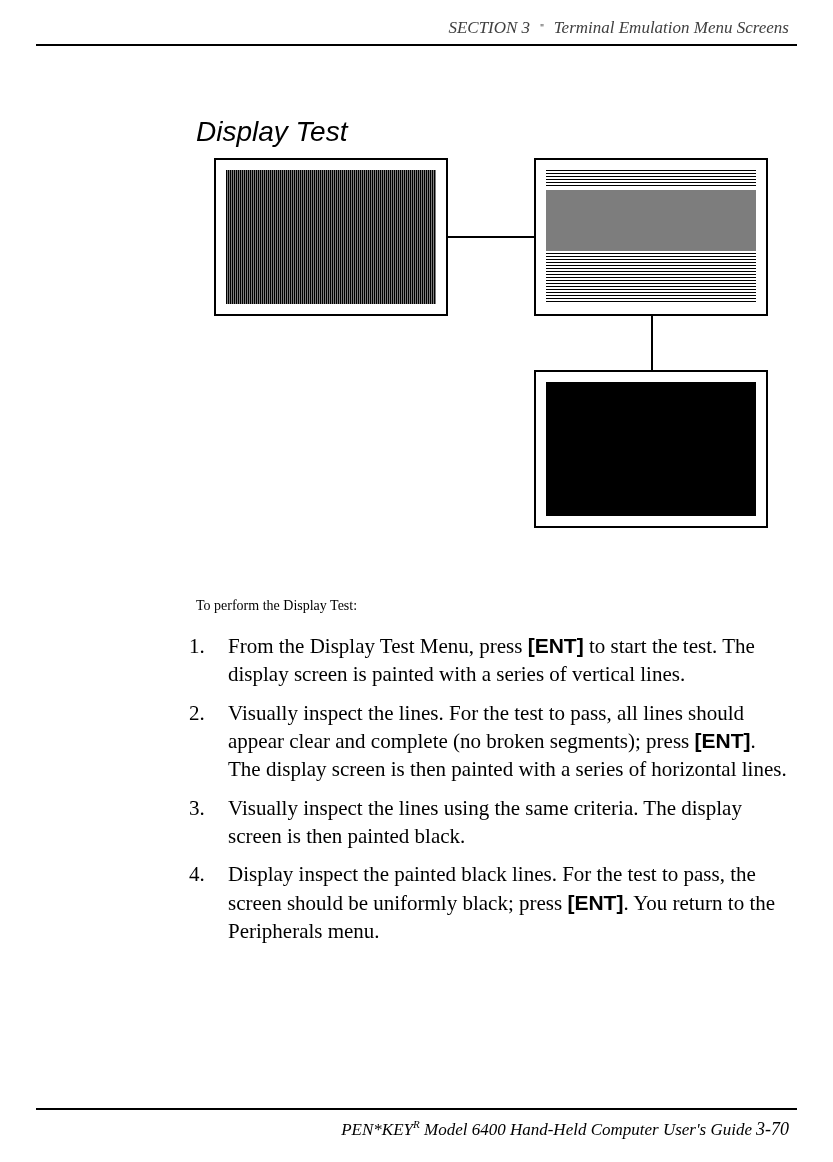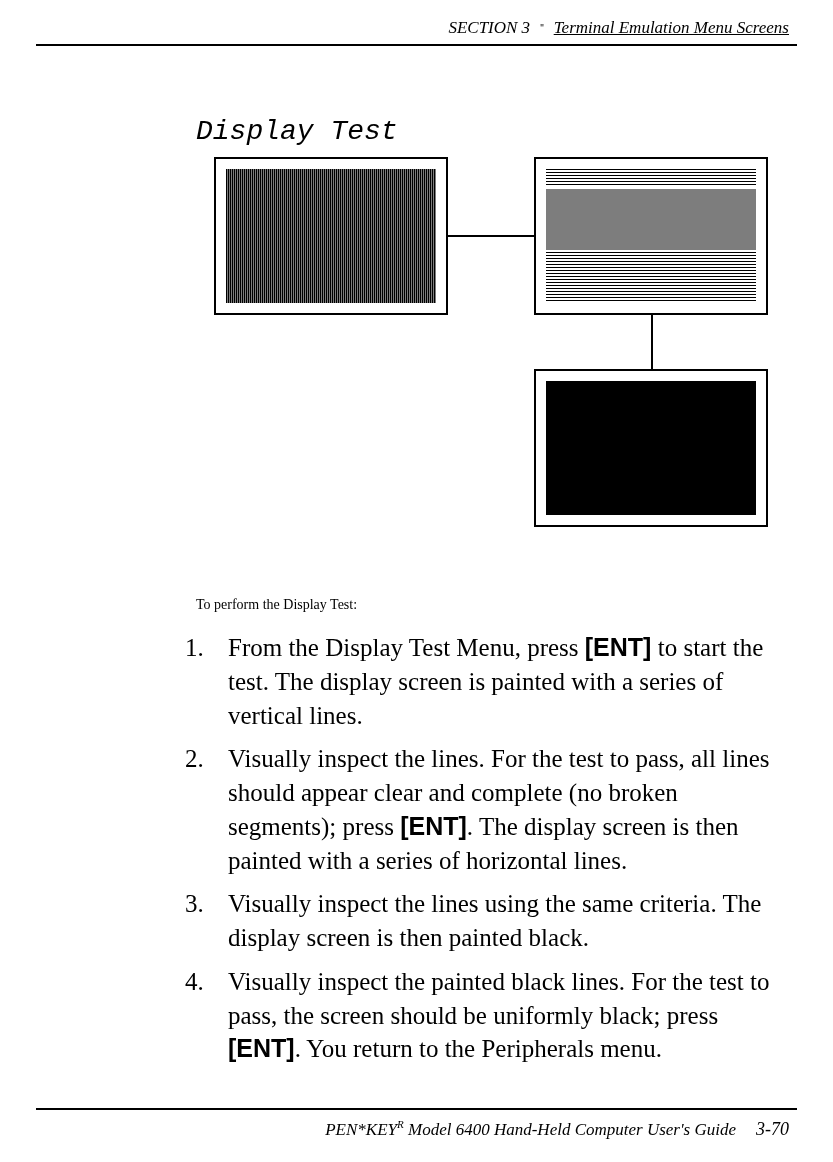--- a/index.html
+++ b/index.html
@@ -16,44 +16,43 @@
       padding: 18px 36px 20px 36px;
       width: 100%;
       height: 100%;
       position: relative;
     }
     .header-bar {
       display: flex;
       justify-content: flex-end;
       align-items: baseline;
       font-style: italic;
-      color: #000000;
+      color: #404040;
       font-size: 17px;
       gap: 10px;
       padding-right: 8px;
     }
     .header-section {
       font-style: italic;
     }
     .header-title {
       font-style: italic;
-      text-decoration: underline;
     }
     .header-rule {
       border: none;
       border-top: 2px solid #000;
       margin: 6px 0 0 0;
     }
     .content {
       margin-left: 160px;
       margin-right: 8px;
       padding-top: 70px;
     }
     h2.section-title {
-      font-family: Liberation Mono, monospace;
+      font-family: Liberation Sans, sans-serif;
       font-style: italic;
       font-weight: normal;
       font-size: 28px;
       margin: 0 0 8px 0;
       color: #000;
     }
     p.body-text {
       font-family: Georgia, 'Times New Roman', serif;
       font-size: 18.5px;
       line-height: 1.35;
@@ -128,21 +127,21 @@
       top: 158px;
       height: 54px;
     }
     .subhead {
       font-size: 14px;
       margin: 0 0 18px 0;
     }
     ol.steps {
       margin: 0;
       padding-left: 14px;
-      font-size: 25px;
+      font-size: 21px;
       line-height: 1.35;
     }
     ol.steps li {
       padding-left: 18px;
       margin-bottom: 10px;
     }
     .key-bold {
       font-weight: bold;
       font-family: Arial, Helvetica, sans-serif;
     }
@@ -156,21 +155,21 @@
       border: none;
       border-top: 2px solid #000;
       margin: 0 0 8px 0;
     }
     .footer-text {
       display: flex;
       justify-content: flex-end;
       align-items: baseline;
       font-style: italic;
       font-size: 17px;
-      gap: 20px;
+      gap: 4px;
       padding-right: 8px;
     }
     .footer-title { font-style: italic; }
     .footer-page { font-style: italic; font-size: 18px; }
     .sup { font-size: 0.65em; vertical-align: super; font-style: italic; }
     .quote-mark { font-style: normal; font-family: Arial, sans-serif; font-size: 10px; align-self: center; }
   </style>
 </head>
 <body>
 
@@ -230,21 +229,21 @@
       <li>
         <span>From the Display Test Menu, press </span><span class="key-bold">[ENT]</span><span> to start the test.  The display screen is painted with a series of vertical lines.</span>
       </li>
       <li>
         <span>Visually inspect the lines.  For the test to pass, all lines should appear clear and complete (no broken segments); press </span><span class="key-bold">[ENT]</span><span>.  The display screen is then painted with a series of horizontal lines.</span>
       </li>
       <li>
         <span>Visually inspect the lines using the same criteria.  The display screen is then painted black.</span><span class="key-bold"></span><span></span>
       </li>
       <li>
-        <span>Visually inspect the painted black lines.  For the test to pass, the screen should be uniformly black; press </span><span class="key-bold">[ENT]</span><span>.  You return to the Peripherals menu.</span>
+        <span>Display inspect the painted black lines.  For the test to pass, the screen should be uniformly black; press </span><span class="key-bold">[ENT]</span><span>.  You return to the Peripherals menu.</span>
       </li>
     </ol>
   </div>
 
   <div class="footer">
     <hr class="footer-rule">
     <div class="footer-text">
       <span class="footer-title">
         <span>PEN*KEY</span><span class="sup">R</span><span> Model 6400 Hand-Held Computer User's Guide</span>
       </span>

